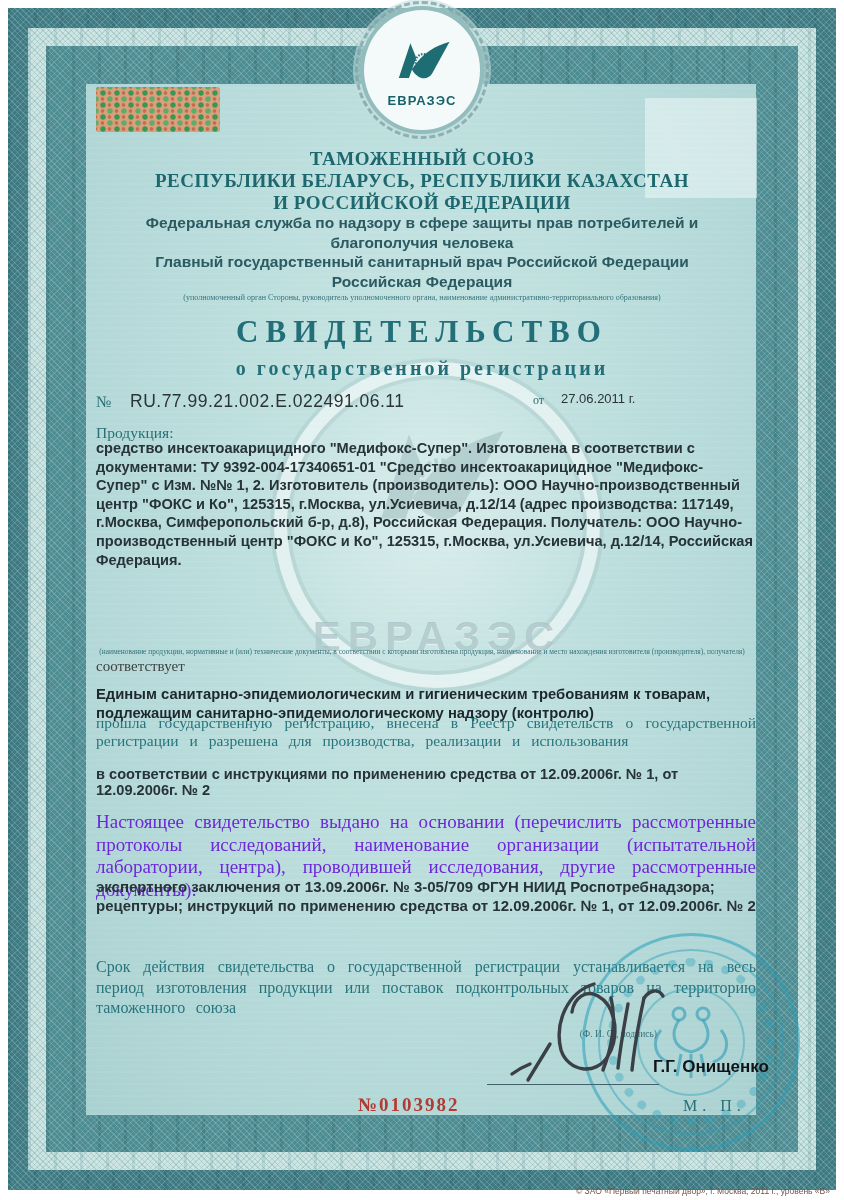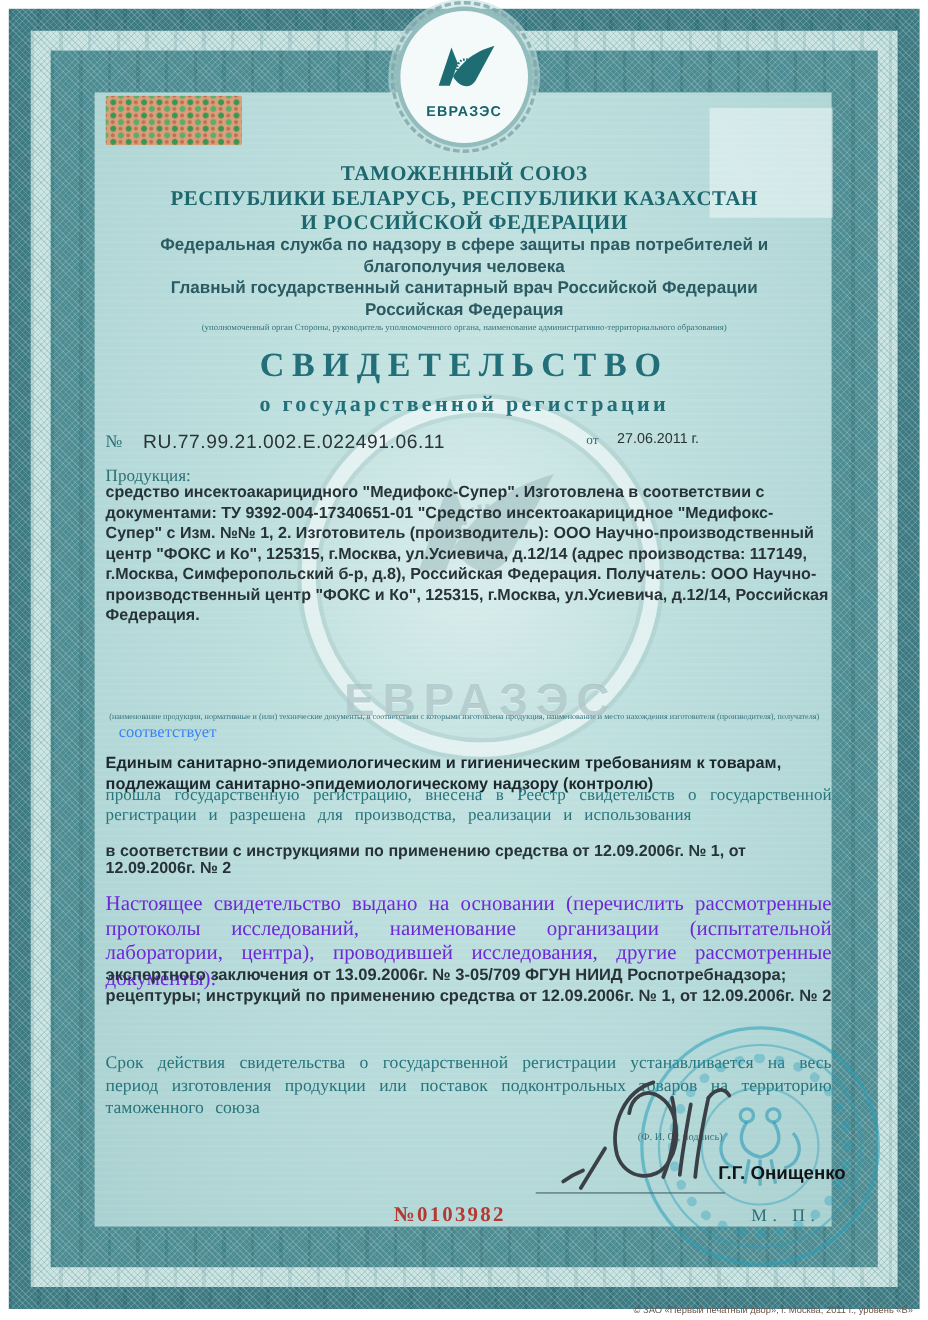--- a/index.html
+++ b/index.html
@@ -86,21 +86,21 @@
 
   .reg-row { left:96px; right:96px; top:391px; height:24px; }
   .reg-no { position:absolute; left:0; top:2px; font-size:16px; color:#2a6f76; }
   .reg-num { position:absolute; left:34px; top:0; font-size:17.5px; color:#2b3338; letter-spacing:.5px; }
   .reg-from { position:absolute; left:437px; top:2px; font-size:12px; color:#2a6f76; }
   .reg-date { position:absolute; left:465px; top:0; font-size:13px; color:#2b3338; }
 
   .prod-label { left:96px; top:424px; font-size:15.5px; color:#2a6f76; }
   .prod-desc { left:96px; width:658px; top:439px; font-size:14.6px; line-height:18.6px; font-weight:bold; color:#273339; }
   .prod-note { left:90px; right:90px; top:647px; font-size:7.4px; color:#34717a; }
-  .corresponds { left:108px; top:658px; font-size:15px; color:#3b82f6; }
+  .corresponds { left:96px; top:658px; font-size:15px; color:#404040; }
   .requirements { left:96px; width:660px; top:673px; font-size:14.8px; line-height:19px; font-weight:bold; color:#1d272e;margin-top:12px; }
   .registered { left:96px; width:660px; top:714px; font-size:15.5px; line-height:17.5px; color:#27747c; word-spacing:.45em; }
   .instructions { left:96px; width:660px; top:766px; font-size:14.6px; font-weight:bold; color:#273339; }
   .issued { left:96px; width:660px; top:811px; font-size:19px; line-height:22.5px; color:#6d28d9; word-spacing:.28em; }
   .documents { left:96px; width:660px; top:877px; font-size:15px; line-height:19px; font-weight:bold; color:#273339; }
   .validity { left:96px; width:660px; top:957px; font-size:16px; line-height:20.5px; color:#27747c; word-spacing:.4em; }
   .sig-caption { left:96px; width:380px; top:1037px; font-size:14px; line-height:17px; color:#27747c; word-spacing:.15em; }
 
   .sig-line { left:487px; top:1084px; width:172px; border-top:1px solid #44606a; height:0; z-index:5; }
   .sig-note { left:497px; top:1029px; width:160px; text-align:right; font-size:9.5px; color:#35727a; z-index:5; }

